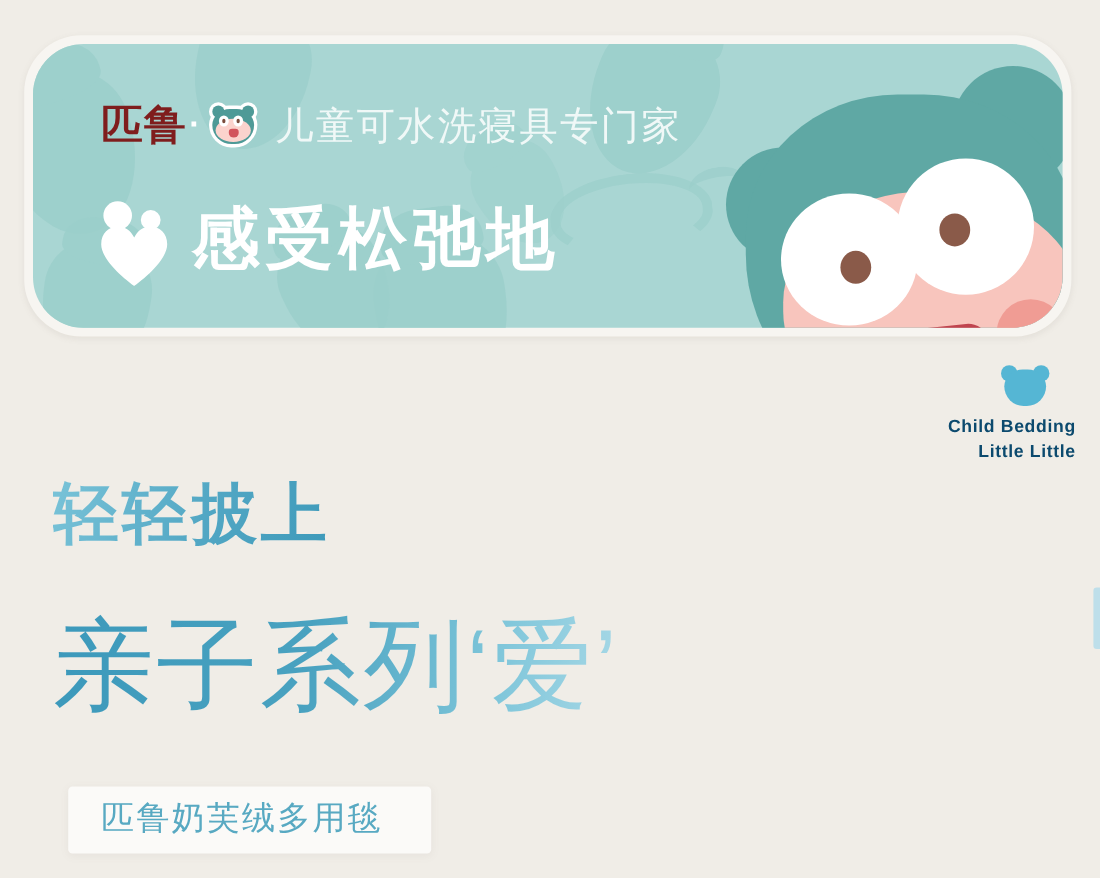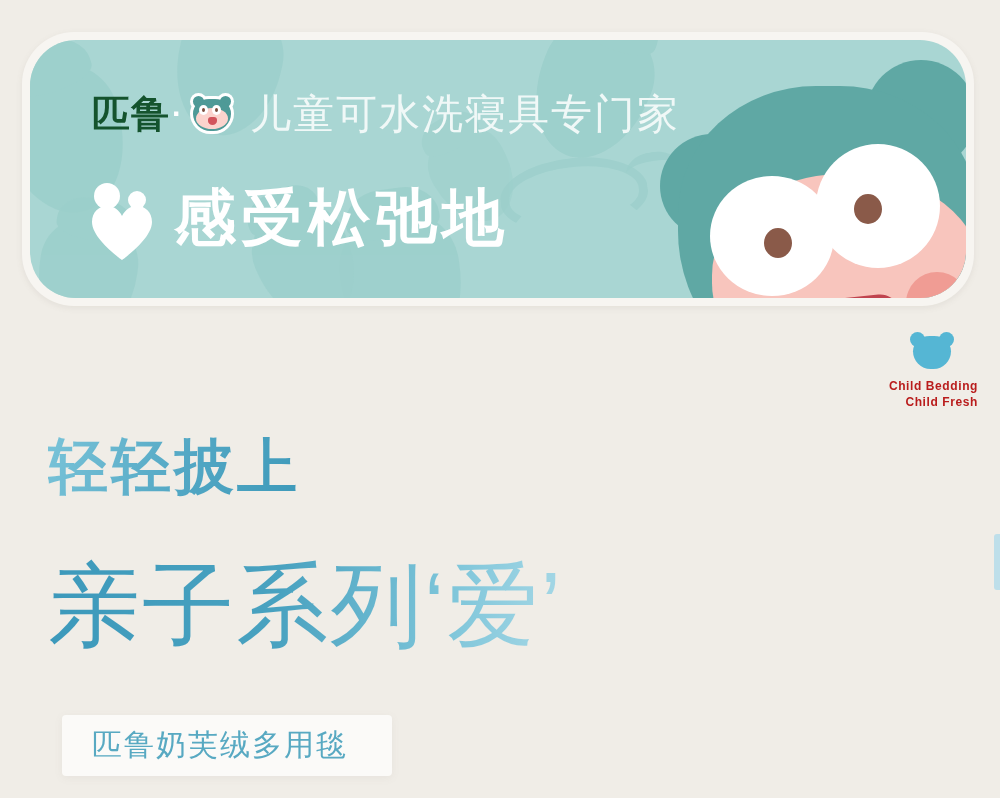--- a/index.html
+++ b/index.html
@@ -164,21 +164,21 @@
   
   .brand-row {
     position: absolute;
     left: 62px;
     top: 48px;
     display: flex;
     align-items: center;
     height: 52px;
   }
   .brand-cn {
-    color: #14532d;
+    color: #7f1d1d;
     font-size: 38px;
     font-weight: bold;
     letter-spacing: 1px;
     line-height: 1;
     text-align: right;
   }
   .brand-dot {
     color: #FFFFFF;
     font-size: 30px;
     font-weight: bold;
@@ -250,21 +250,21 @@
   .bb-pupil.r { left: 27px; }
   .bb-mouth {
     position: absolute;
     left: 20px; top: 25px;
     width: 9px; height: 8px;
     background: #D2545C;
     border-radius: 3px 3px 50% 50%;
   }
   .brand-tagline {
     color: #F3FAF9;
-    font-size: 41px;
+    font-size: 35px;
     font-weight: 400;
     letter-spacing: 2px;
     line-height: 1;
     opacity: .97;
   }
 
   
   .series-row {
     position: absolute;
     left: 56px;
@@ -330,22 +330,22 @@
   .lb-ear.l { left: 0; }
   .lb-ear.r { right: 0; }
   .lb-head {
     position: absolute;
     left: 3px; top: 4px;
     width: 38px; height: 33px;
     background: #55B6D4;
     border-radius: 44% 44% 46% 46% / 46% 46% 54% 54%;
   }
   .logo-en {
-    color: #b91c1c;
-    font-size: 12px;
+    color: #0c4a6e;
+    font-size: 16px;
     font-weight: bold;
     letter-spacing: .6px;
     line-height: 1.35;
   }
 
   
   .piloo {
     position: absolute;
     left: 48px;
     top: 342px;
@@ -495,21 +495,21 @@
     </div>
   </div>
 
   <div class="logo-block">
     <div class="logo-bear">
       <span class="lb-ear l"></span>
       <span class="lb-ear r"></span>
       <span class="lb-head"></span>
     </div>
     <div class="logo-en">Child Bedding</div>
-    <div class="logo-en">Child Fresh</div>
+    <div class="logo-en">Little Little</div>
   </div>
 
   <div class="head-1">轻轻披上</div>
   <div class="head-2">亲子系列‘爱’</div>
 
   <div class="product-pill">
     <span class="product-pill-text">匹鲁奶芙绒多用毯</span>
   </div>
 
   <div class="scroll-indicator"></div>

